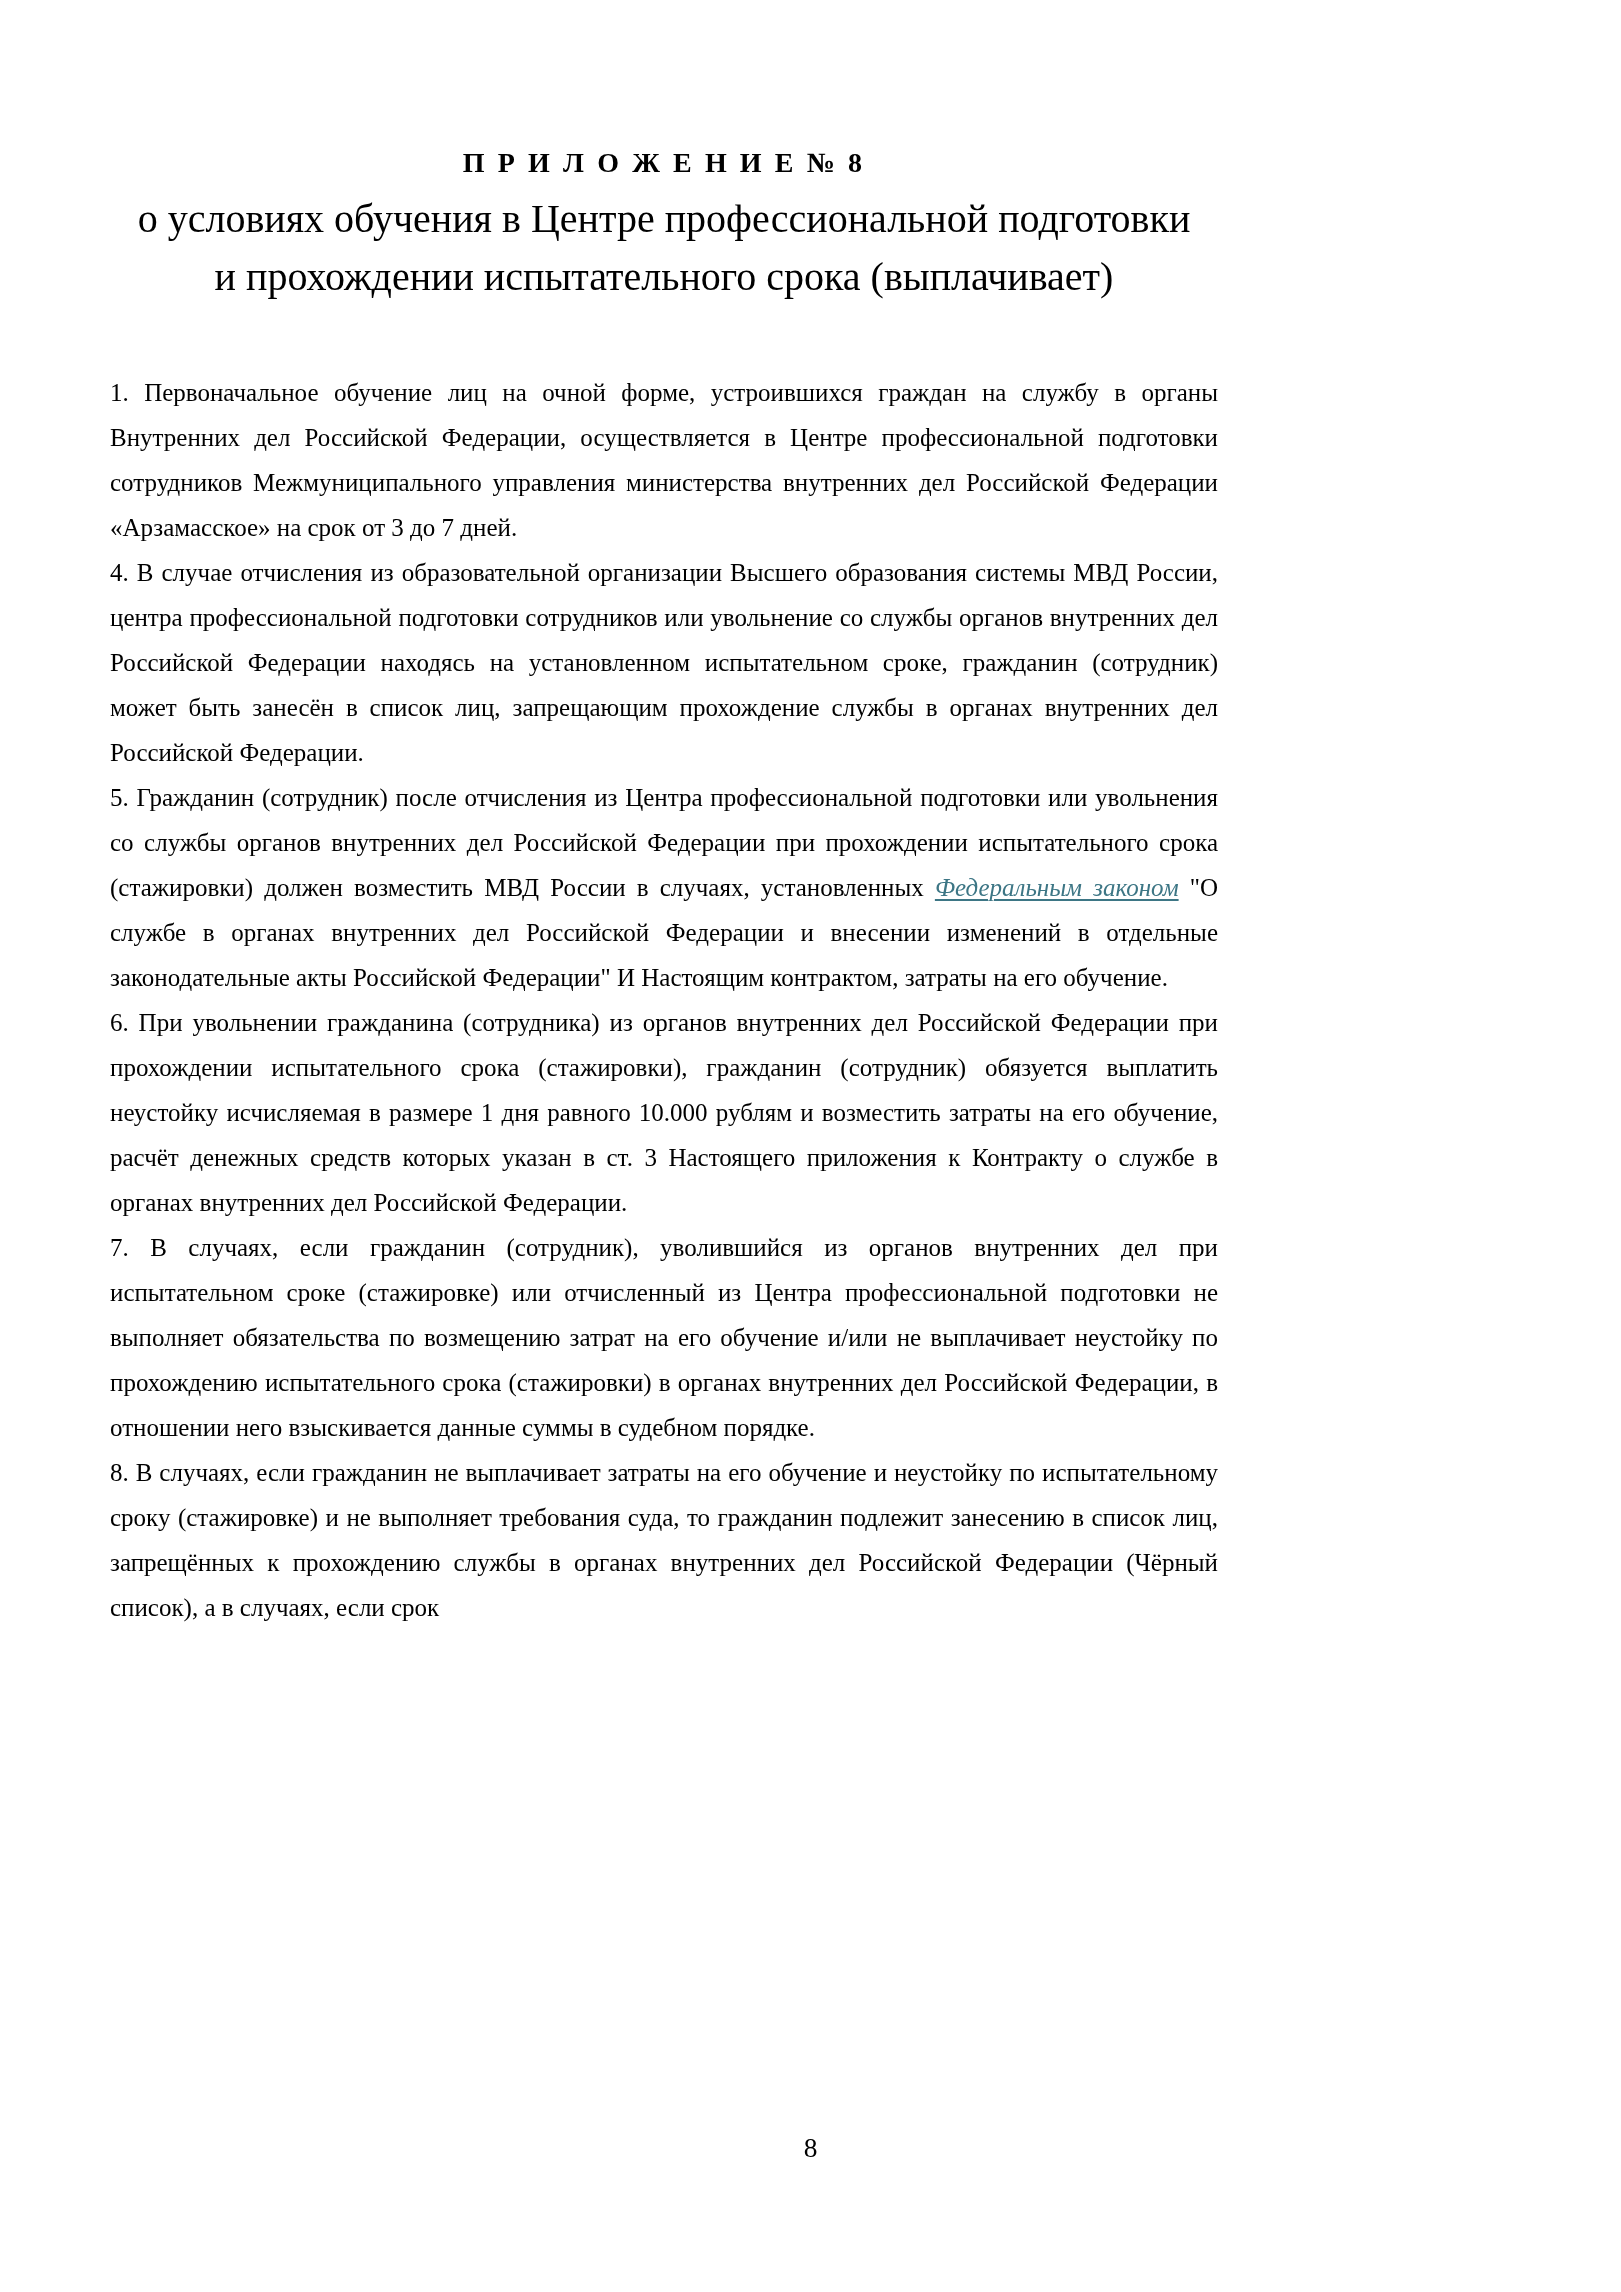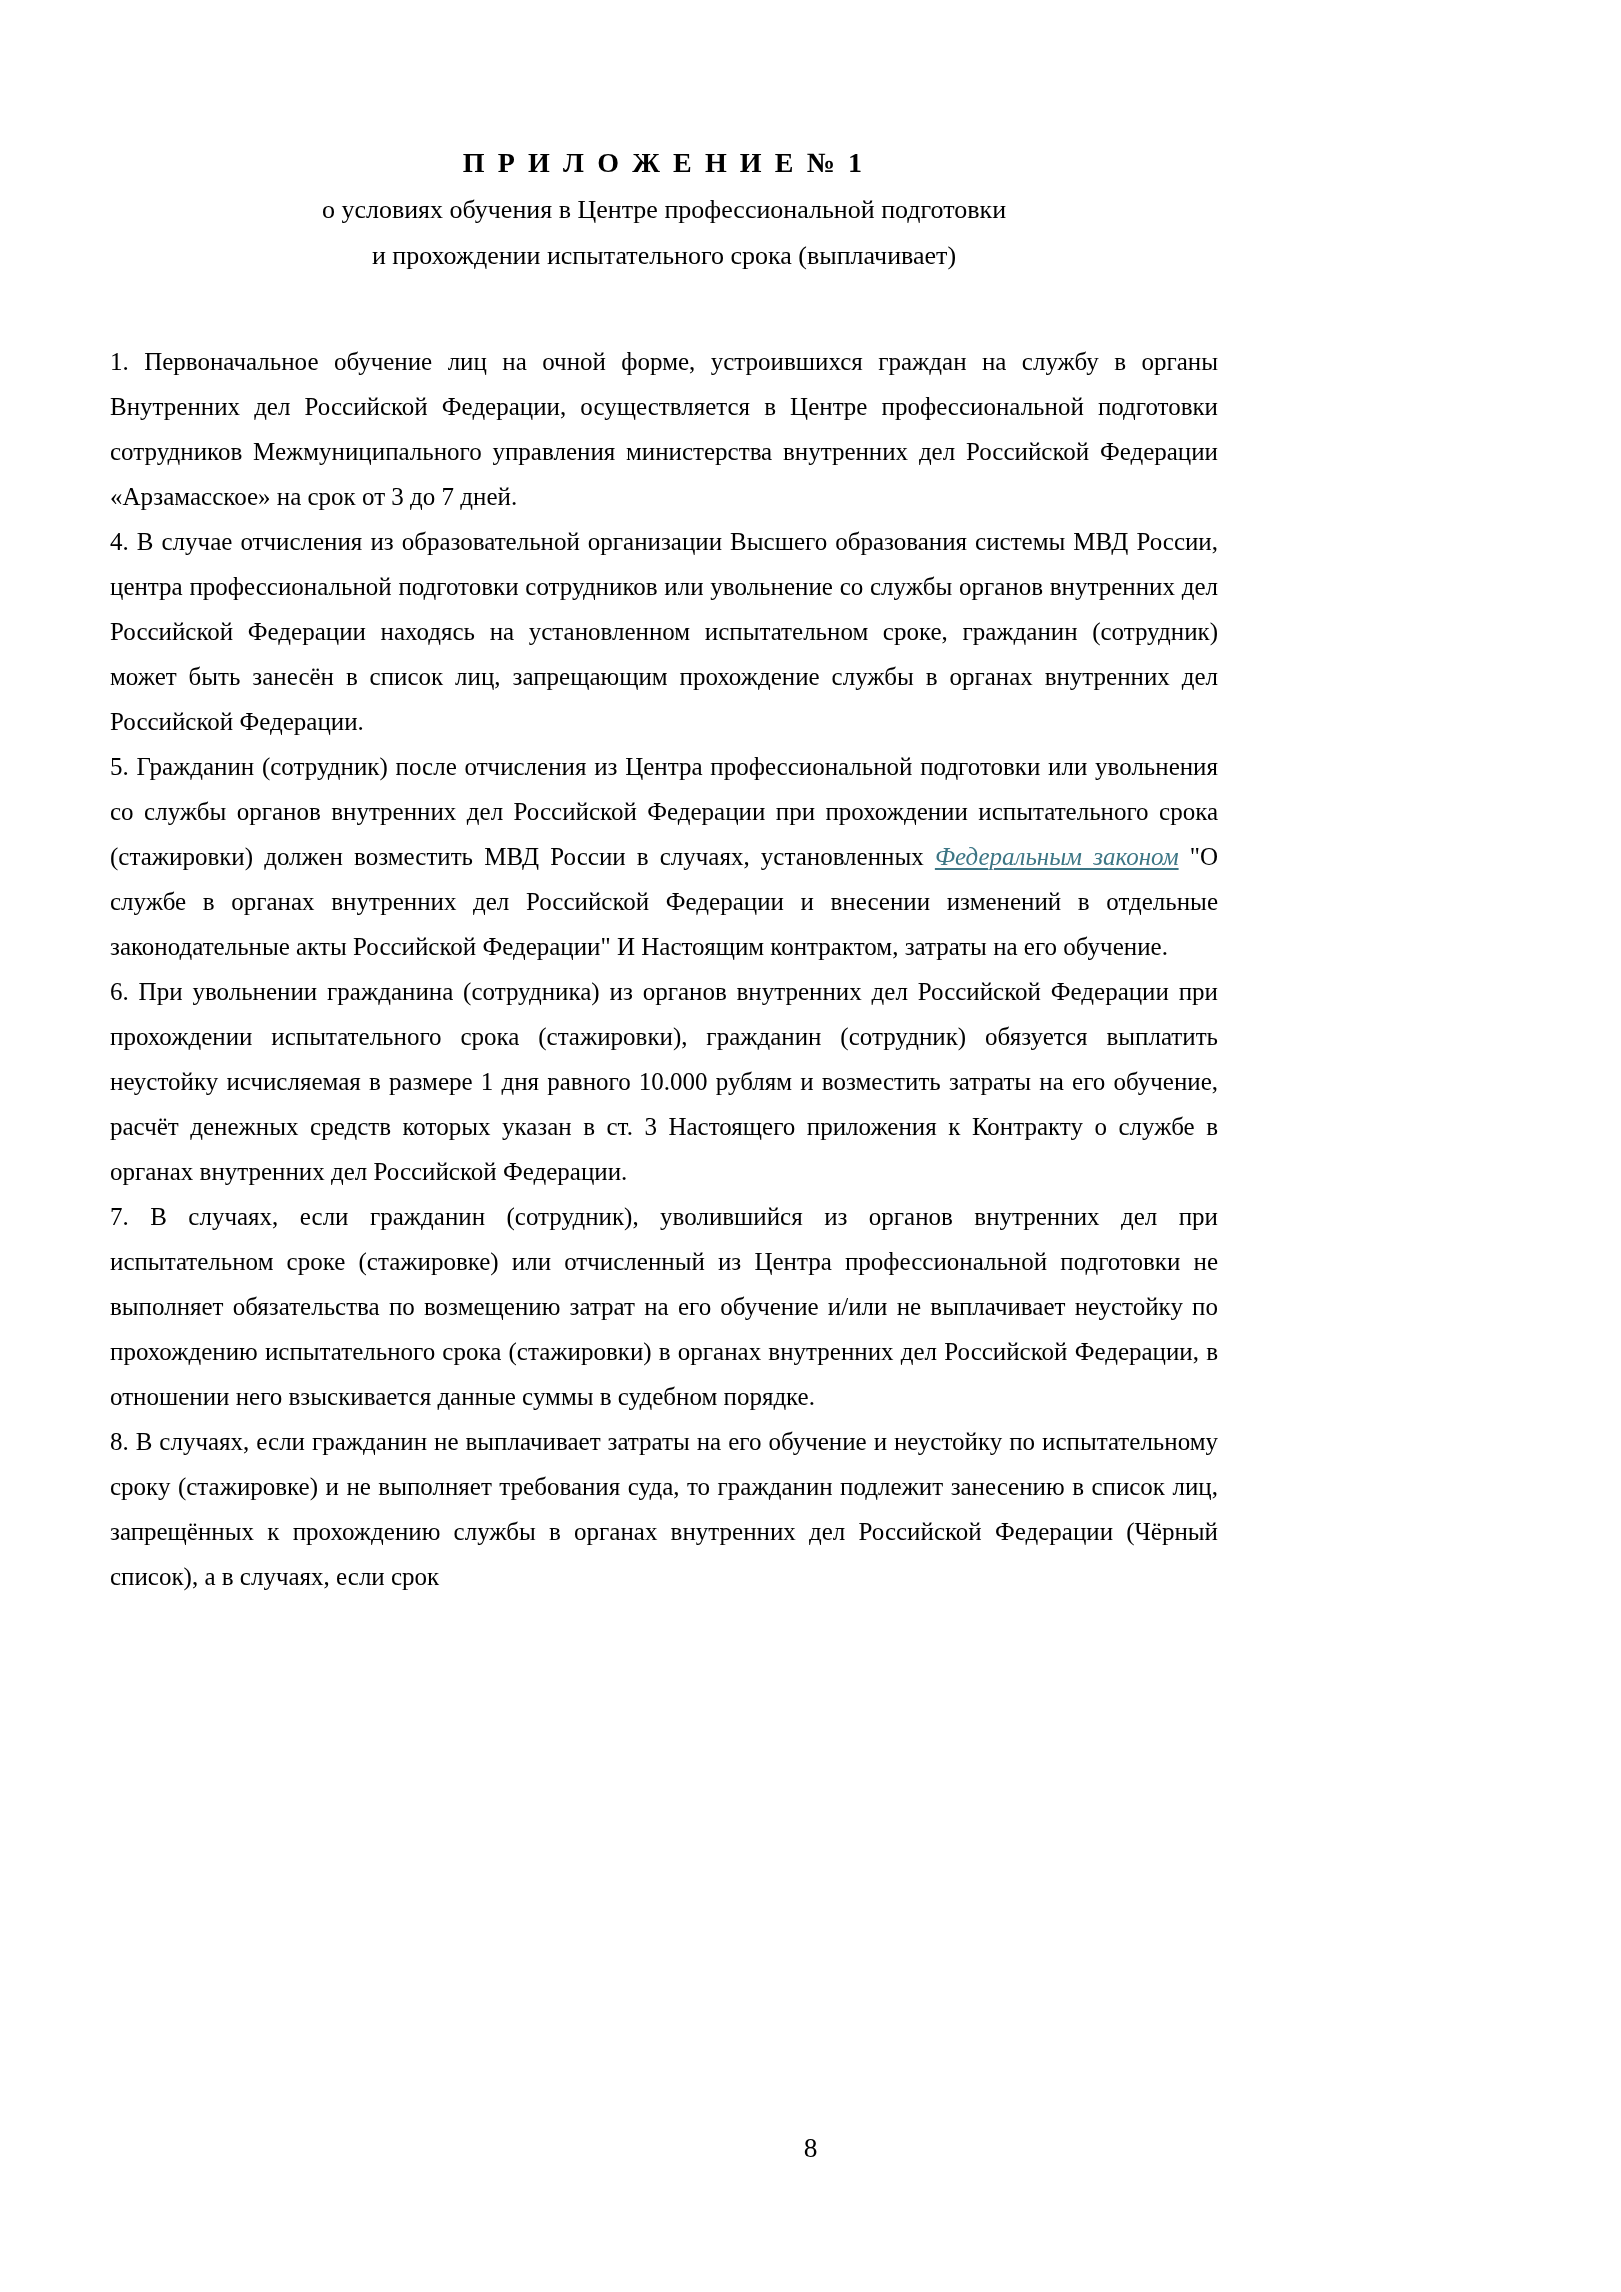--- a/index.html
+++ b/index.html
@@ -36,24 +36,24 @@
   .doc-title {
     font-size: 28px;
     font-weight: bold;
     letter-spacing: 3.1px;
     line-height: 1.26;
     margin: 0;
     white-space: pre;
   }
 
   .doc-subtitle-line {
-    font-size: 26px;
+    font-size: 40px;
     font-weight: normal;
     line-height: 1.36;
-    margin: 11px;
+    margin: 4px;
   }
 
   .doc-subtitle-line.first {
     margin-top: 11.8px;
   }
 
   
   .body-block {
     margin-top: 65px;
   }
@@ -93,21 +93,21 @@
   }
 </style>
 </head>
 <body>
 
 <div class="page">
 
   <div class="content">
 
     <div class="heading-block">
-      <div class="doc-title">П Р И Л О Ж Е Н И Е № 1</div>
+      <div class="doc-title">П Р И Л О Ж Е Н И Е № 8</div>
       <div class="doc-subtitle-line first">о условиях обучения в Центре профессиональной подготовки</div>
       <div class="doc-subtitle-line">и прохождении испытательного срока (выплачивает)</div>
     </div>
 
     <div class="body-block">
       <p class="para">
         <span>1. Первоначальное обучение лиц на очной форме, устроившихся граждан на службу в органы Внутренних дел Российской Федерации, осуществляется в Центре профессиональной подготовки сотрудников Межмуниципального управления министерства внутренних дел Российской Федерации «Арзамасское» на срок от 3 до 7 дней.</span>
       </p>
       <p class="para">
         <span>4. В случае отчисления из образовательной организации Высшего образования системы МВД России, центра профессиональной подготовки сотрудников или увольнение со службы органов внутренних дел Российской Федерации находясь на установленном испытательном сроке, гражданин (сотрудник) может быть занесён в список лиц, запрещающим прохождение службы в органах внутренних дел Российской Федерации.</span>

